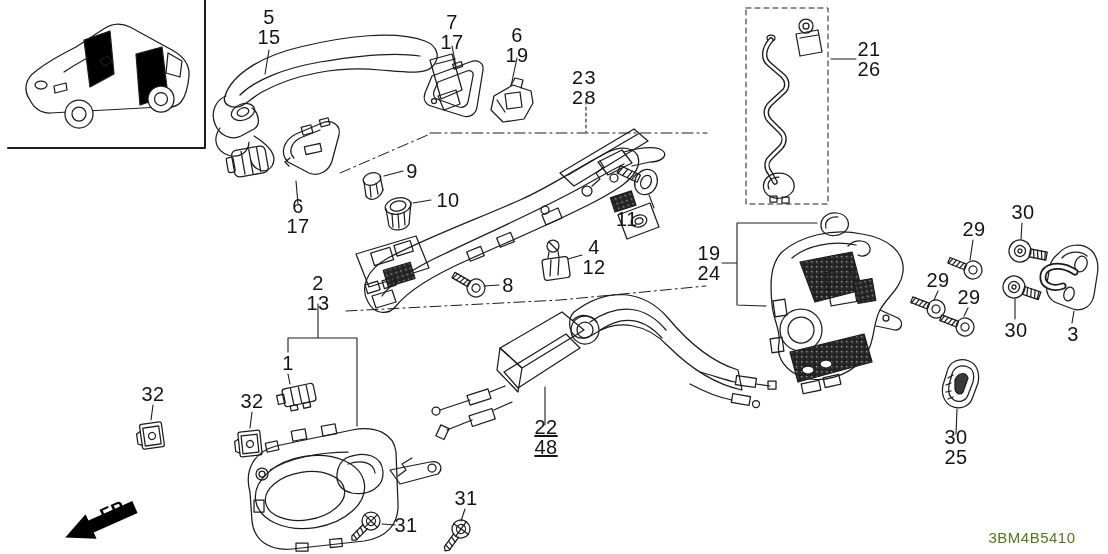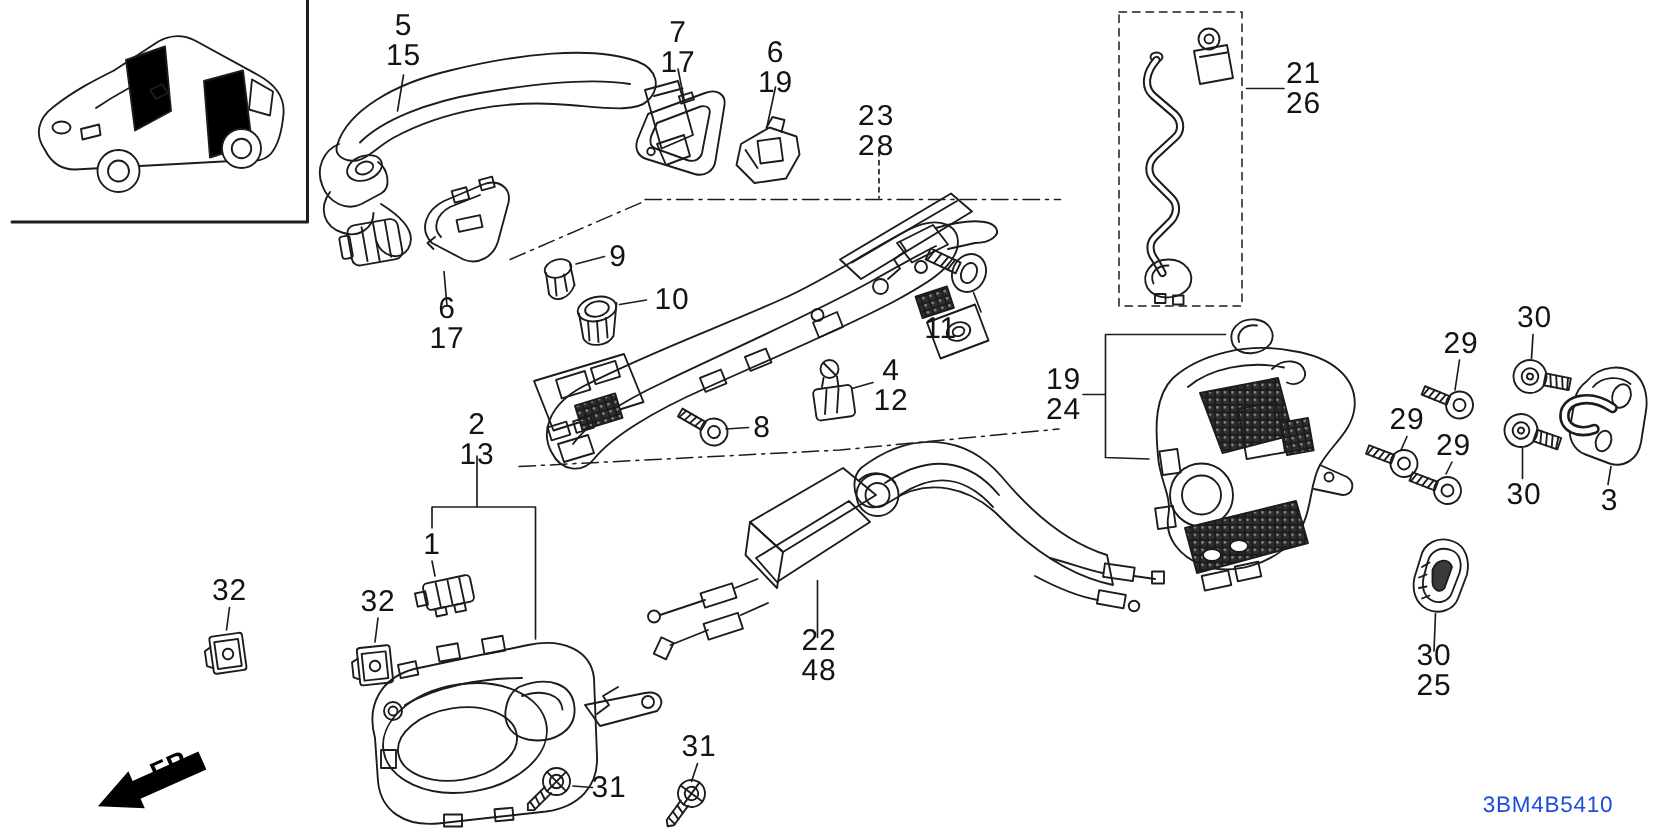--- a/index.html
+++ b/index.html
@@ -13,21 +13,21 @@
     position:absolute;transform:translate(-50%,-50%);
     text-align:center;font-size:20px;line-height:20px;color:#141414;
     letter-spacing:0.5px;white-space:nowrap;
   }
   .fr-label{
     position:absolute;left:116px;top:510px;transform:translate(-50%,-50%) rotate(-24deg);
     font-size:18px;font-weight:bold;color:#000;letter-spacing:1px;
   }
   .diagram-code{
     position:absolute;left:1032px;top:537px;transform:translate(-50%,-50%);
-    font-size:15px;color:#1d4ed8;letter-spacing:0.5px;
+    font-size:15px;color:#4d7c0f;letter-spacing:0.5px;
   }
 </style>
 </head>
 <body>
 
 <div id="stage">
 
 <svg id="diagram-svg" width="1108" height="554" viewBox="0 0 1108 554" stroke="#1c1c1c" fill="none" stroke-width="1.25" stroke-linecap="round" stroke-linejoin="round">
 
   <defs>
@@ -420,21 +420,21 @@
       </div>
       <div class="part-label" style="left: 288px; top: 363px;">
         <div>1</div>
       </div>
       <div class="part-label" style="left: 153px; top: 394px;">
         <div>32</div>
       </div>
       <div class="part-label" style="left: 252px; top: 401px;">
         <div>32</div>
       </div>
-      <div class="part-label" style="left: 546px; top: 437px;">
+      <div class="part-label" style="left: 546px; top: 437px; text-decoration: underline;">
         <div>22</div>
         <div>48</div>
       </div>
       <div class="part-label" style="left: 406px; top: 525px;">
         <div>31</div>
       </div>
       <div class="part-label" style="left: 466px; top: 498px;">
         <div>31</div>
       </div>
       <div class="part-label" style="left: 956px; top: 447px;">

